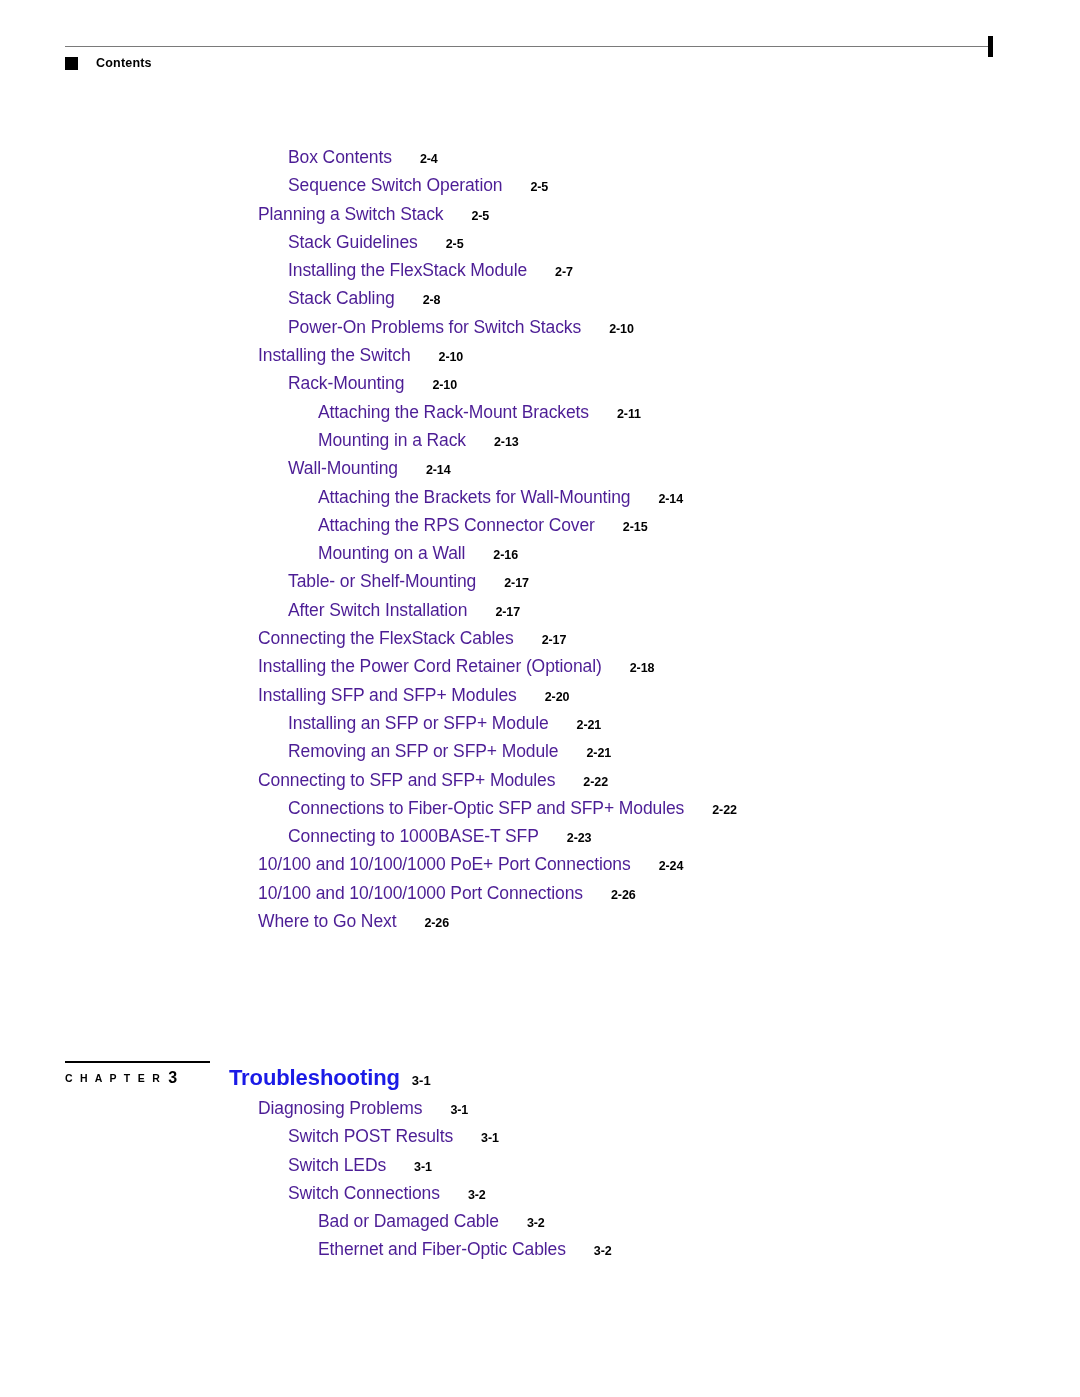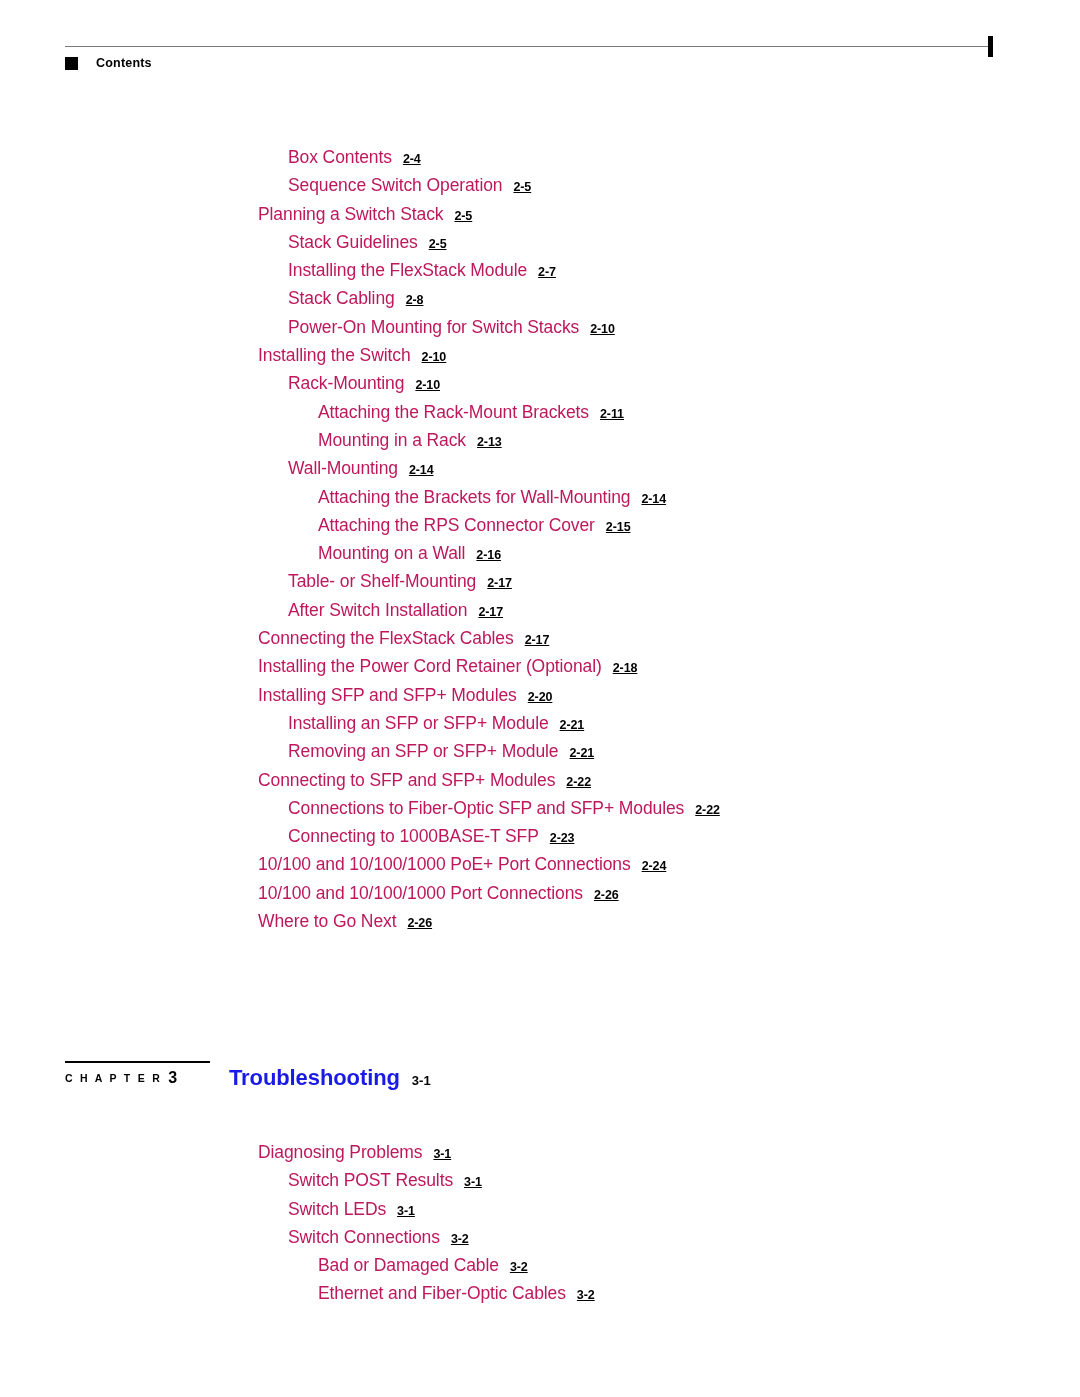--- a/index.html
+++ b/index.html
@@ -66,31 +66,30 @@
     top: 143px;
     width: 1080px;
   }
   .toc-entry {
     position: relative;
     height: 28.3px;
     white-space: nowrap;
     line-height: 28.3px;
   }
   .toc-entry .title {
-    color: #be185d;
+    color: #4c1d95;
     font-size: 17.5px;
     letter-spacing: -0.1px;
   }
   .toc-entry .pg {
     color: #000000;
     font-size: 12.5px;
     font-weight: bold;
     letter-spacing: -0.1px;
-    margin-left: 11px;
-    text-decoration: underline;
+    margin-left: 28px;
   }
   .lvl1 { padding-left: 258px; }
   .lvl2 { padding-left: 288px; }
   .lvl3 { padding-left: 318px; }
 
   
   .chapter-block {
     position: absolute;
     left: 0;
     top: 1055px;
@@ -138,21 +137,21 @@
     color: #000000;
     font-size: 13px;
     font-weight: bold;
     margin-left: 12px;
   }
 
   
   .toc-after {
     position: absolute;
     left: 0;
-    top: 1138px;
+    top: 1094px;
     width: 960px;
   }
 
   
   .page-footer {
     position: absolute;
     left: 0;
     bottom: 0;
     width: 1080px;
     height: 110px;
@@ -168,21 +167,21 @@
   <div class="header-title">Contents</div>
 </div>
 
 <div class="toc">
     <div class="toc-entry lvl2"><span class="title">Box Contents</span><span class="pg">2-4</span></div>
     <div class="toc-entry lvl2"><span class="title">Sequence Switch Operation</span><span class="pg">2-5</span></div>
     <div class="toc-entry lvl1"><span class="title">Planning a Switch Stack</span><span class="pg">2-5</span></div>
     <div class="toc-entry lvl2"><span class="title">Stack Guidelines</span><span class="pg">2-5</span></div>
     <div class="toc-entry lvl2"><span class="title">Installing the FlexStack Module</span><span class="pg">2-7</span></div>
     <div class="toc-entry lvl2"><span class="title">Stack Cabling</span><span class="pg">2-8</span></div>
-    <div class="toc-entry lvl2"><span class="title">Power-On Mounting for Switch Stacks</span><span class="pg">2-10</span></div>
+    <div class="toc-entry lvl2"><span class="title">Power-On Problems for Switch Stacks</span><span class="pg">2-10</span></div>
     <div class="toc-entry lvl1"><span class="title">Installing the Switch</span><span class="pg">2-10</span></div>
     <div class="toc-entry lvl2"><span class="title">Rack-Mounting</span><span class="pg">2-10</span></div>
     <div class="toc-entry lvl3"><span class="title">Attaching the Rack-Mount Brackets</span><span class="pg">2-11</span></div>
     <div class="toc-entry lvl3"><span class="title">Mounting in a Rack</span><span class="pg">2-13</span></div>
     <div class="toc-entry lvl2"><span class="title">Wall-Mounting</span><span class="pg">2-14</span></div>
     <div class="toc-entry lvl3"><span class="title">Attaching the Brackets for Wall-Mounting</span><span class="pg">2-14</span></div>
     <div class="toc-entry lvl3"><span class="title">Attaching the RPS Connector Cover</span><span class="pg">2-15</span></div>
     <div class="toc-entry lvl3"><span class="title">Mounting on a Wall</span><span class="pg">2-16</span></div>
     <div class="toc-entry lvl2"><span class="title">Table- or Shelf-Mounting</span><span class="pg">2-17</span></div>
     <div class="toc-entry lvl2"><span class="title">After Switch Installation</span><span class="pg">2-17</span></div>

